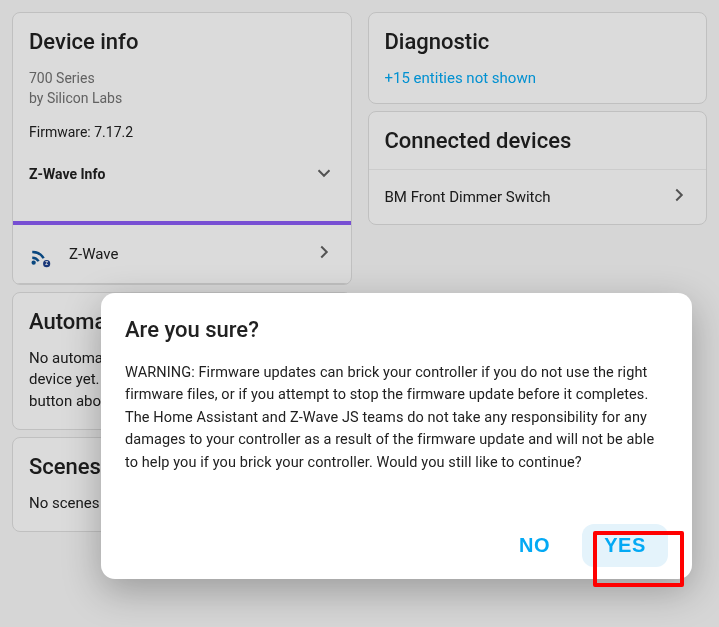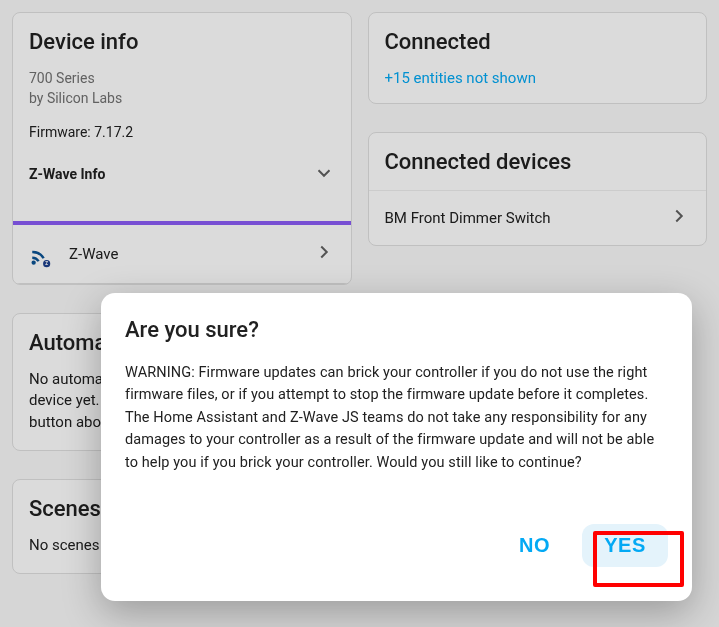--- a/index.html
+++ b/index.html
@@ -14,21 +14,21 @@
     }
     .page {
       display: flex;
       gap: 16px;
       padding: 12px;
     }
     .col {
       flex: 1;
       display: flex;
       flex-direction: column;
-      gap: 28px;
+      gap: 7px;
     }
     .card {
       background: #fff;
       border: 1px solid #e0e0e0;
       border-radius: 8px;
       overflow: hidden;
     }
     .card-pad { padding: 16px; }
     .card h2 {
       font-size: 22px;
@@ -129,21 +129,21 @@
       background: rgba(0,0,0,0.14);
     }
     .dialog {
       position: absolute;
       top: 293px;
       left: 101px;
       width: 591px;
       background: #fff;
       border-radius: 14px;
       box-shadow: 0 12px 38px rgba(0,0,0,0.28);
-      padding: 24px 24px 24px;
+      padding: 24px 24px 2px;
     }
     .dialog h2 {
       font-size: 22px;
       font-weight: 500;
       margin-bottom: 20px;
       color: #212121;
     }
     .dialog-msg {
       font-size: 14.5px;
       color: #212121;
@@ -231,21 +231,21 @@
 
     <div class="card card-pad">
       <h2>Scenes</h2>
       <div class="bodytext">No scenes have been added using this device</div>
     </div>
   </div>
 
   <div class="col">
     <div class="card">
       <div class="card-pad">
-        <h2>Connected</h2>
+        <h2>Diagnostic</h2>
         <a href="#" class="link-blue">+15 entities not shown</a>
       </div>
     </div>
 
     <div class="card">
       <div class="connected-title">Connected devices</div>
       <div class="cd-item">
         <span>BM Front Dimmer Switch</span>
         <span class="chevron">
           <svg width="22" height="22" viewBox="0 0 24 24" fill="none" stroke="currentColor" stroke-width="2.2">

